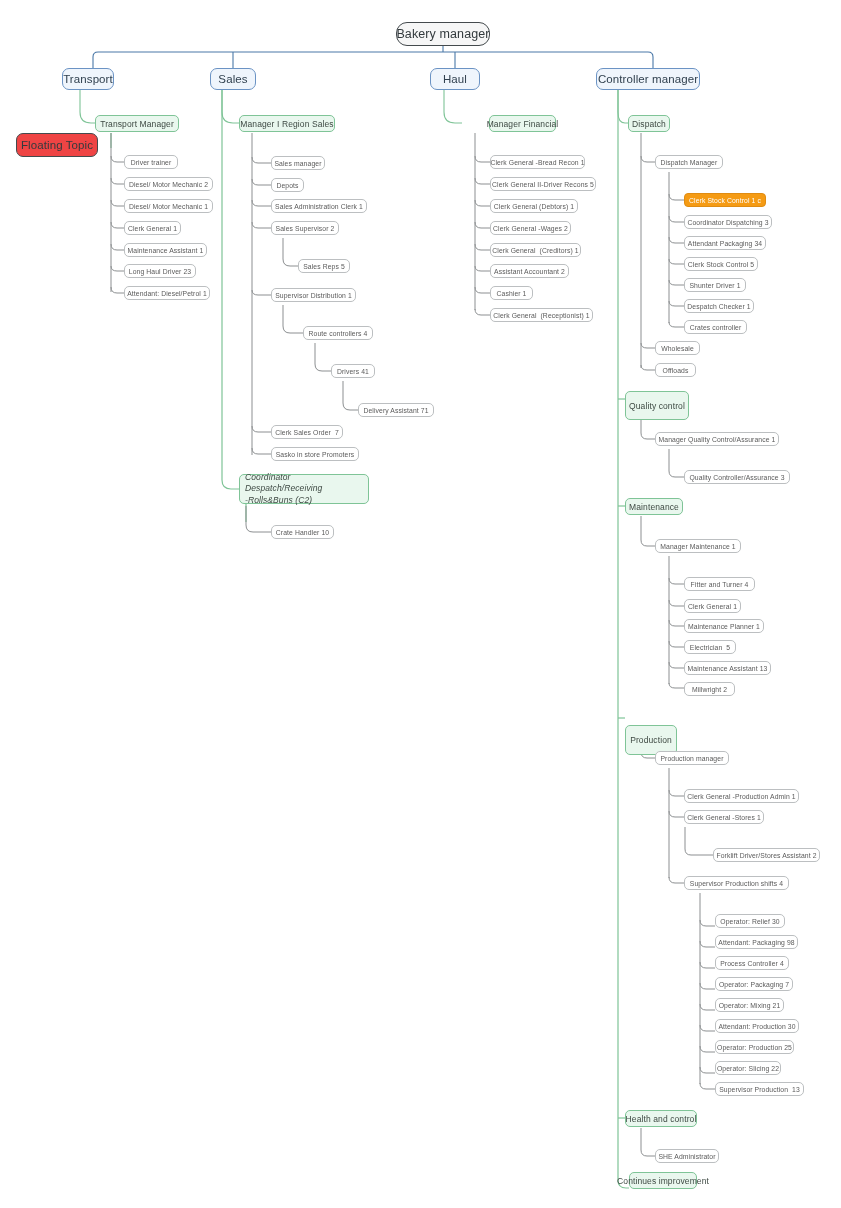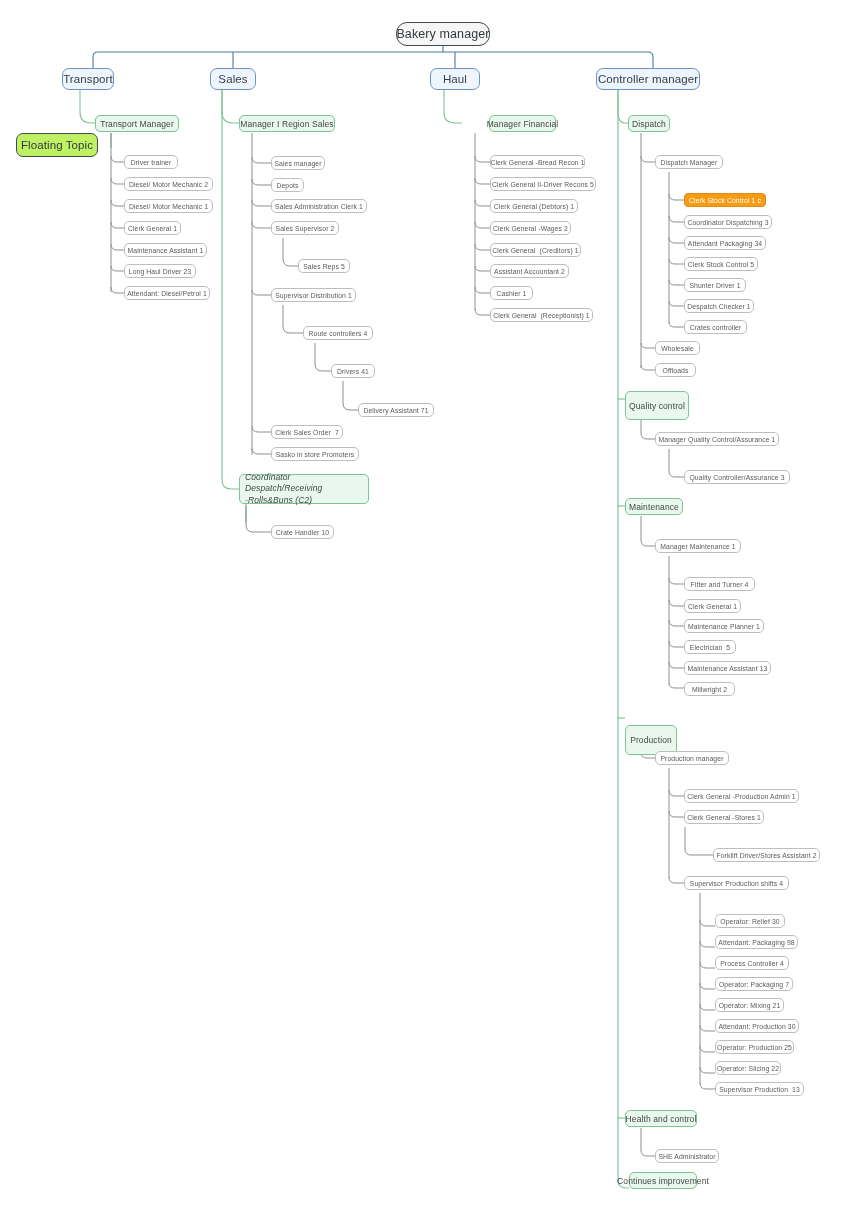--- a/index.html
+++ b/index.html
@@ -38,21 +38,21 @@
   .n-root{
     border:1.6px solid #444a4d;
     background:#f6f6f6;
     border-radius:11px;
     color:#333a3d;
     font-size:12.5px;
   }
   
   .n-float{
     border:1.6px solid #444a4d;
-    background:#bef264;
+    background:#ef4444;
     border-radius:7px;
     color:#333a3d;
     font-size:11.5px;
   }
   
   .n-blue{
     border:1.3px solid #6b93c4;
     background:#eff5fc;
     border-radius:7px;
     color:#31414f;

